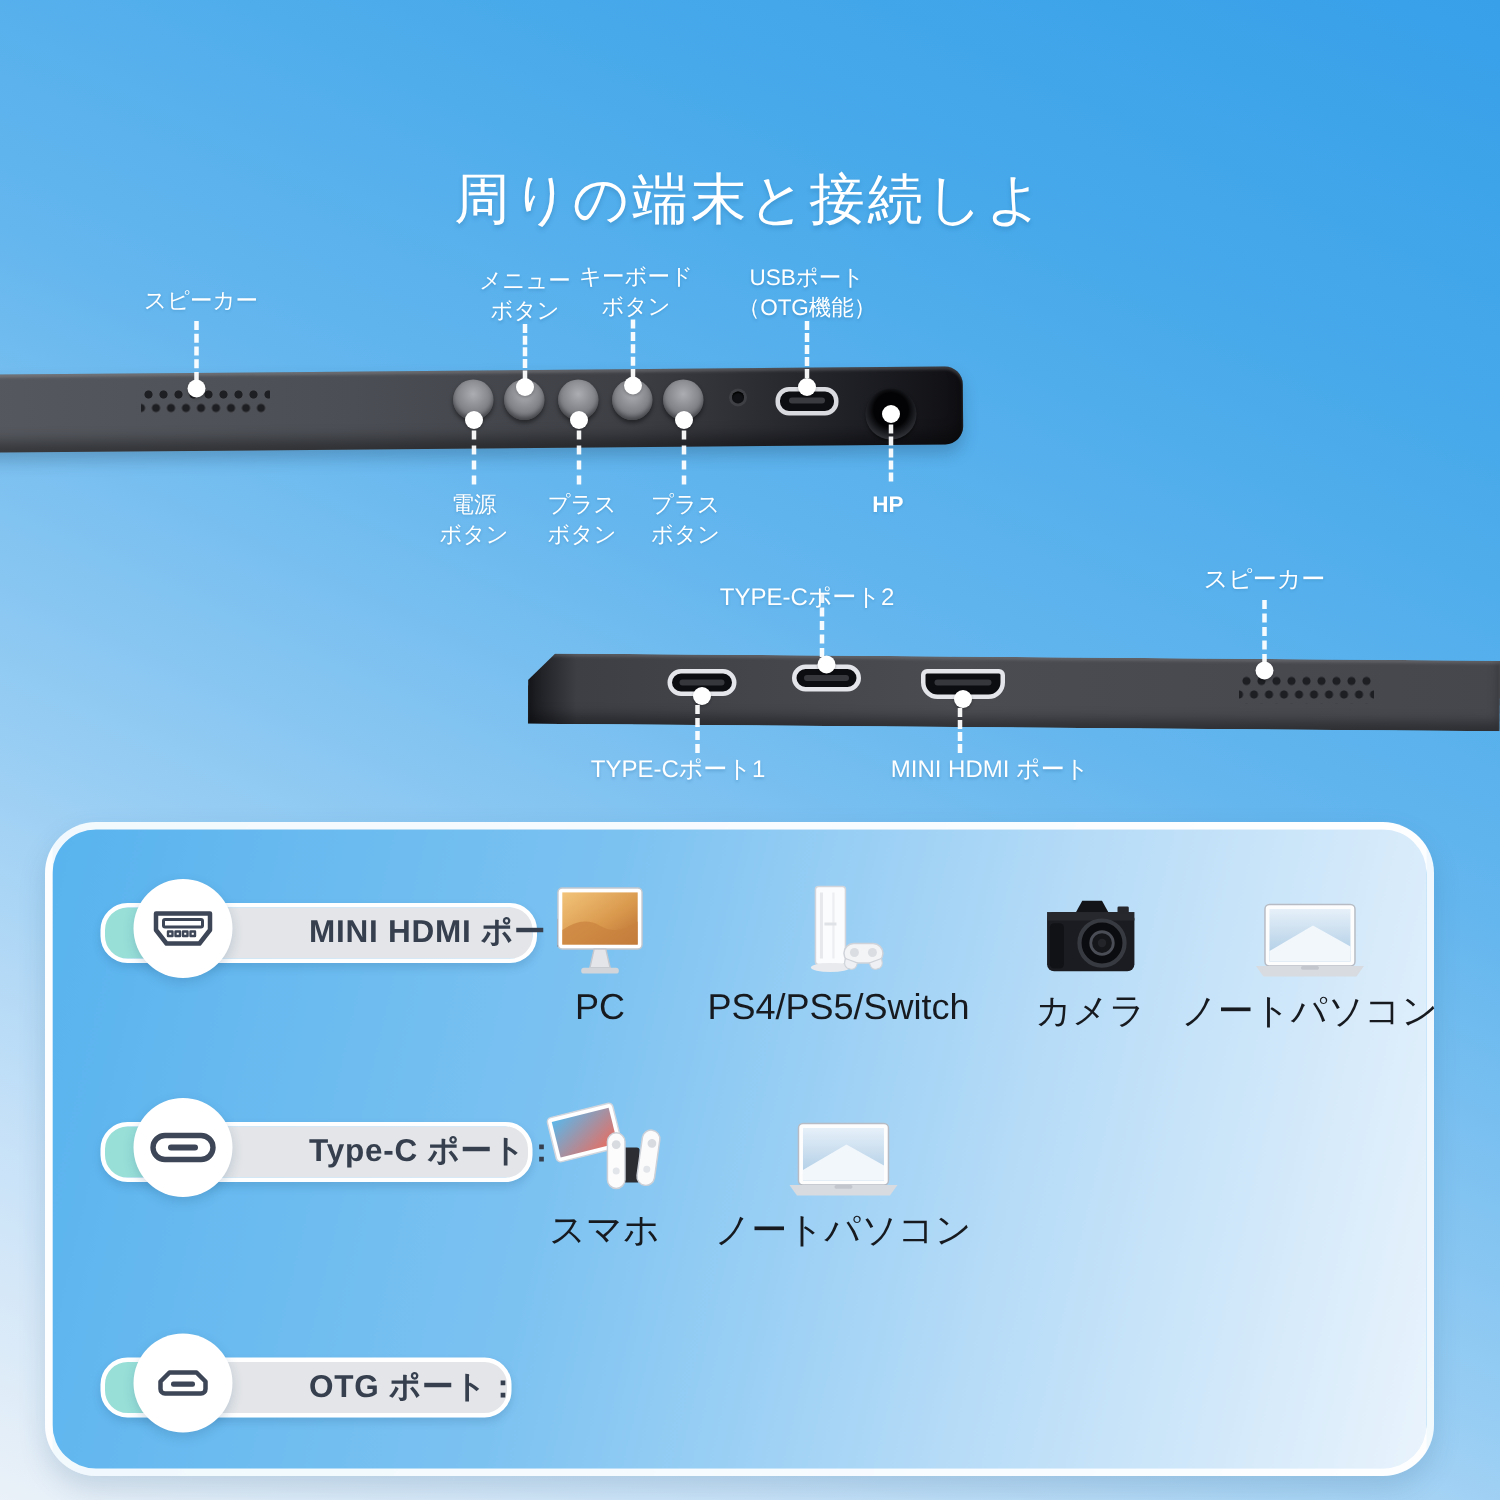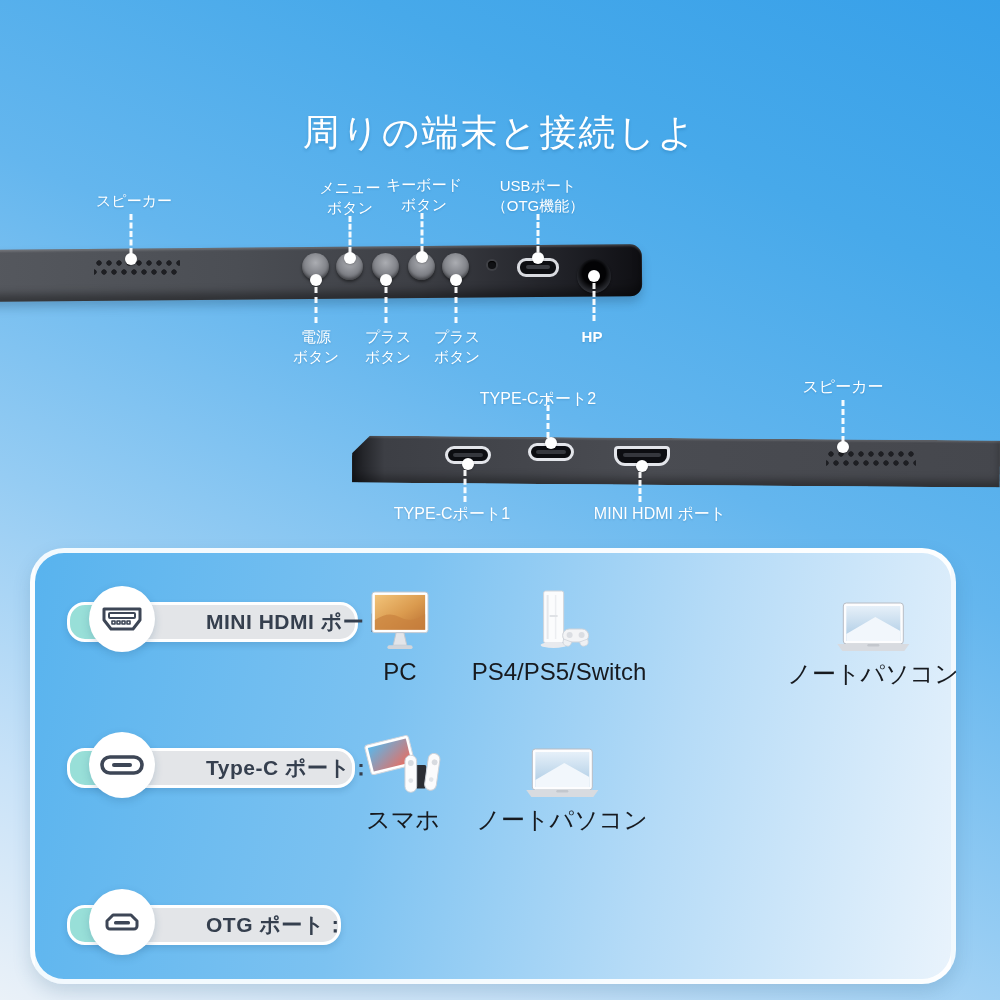--- a/index.html
+++ b/index.html
@@ -226,20 +226,35 @@
           <ellipse cx="28" cy="56" rx="13" ry="3" fill="#e8eaee"></ellipse>
           <rect x="37" y="40" width="26" height="13" rx="6.5" fill="#f3f4f6" stroke="#cfd3d9"></rect>
           <circle cx="44" cy="46" r="3" fill="#dadde2"></circle>
             <circle cx="56" cy="46" r="3" fill="#dadde2"></circle>
           <path d="M38 50 q-2 6 3 7 q4 1 5 -4 z" fill="#eef0f3" stroke="#cfd3d9" stroke-width="0.8"></path>
           <path d="M62 50 q2 6 -3 7 q-4 1 -5 -4 z" fill="#eef0f3" stroke="#cfd3d9" stroke-width="0.8"></path>
         </svg>
       </div>
       <div class="device-label">PS4/PS5/Switch</div>
     </div>
+    <div class="device" style="left:692px;top:36px;">
+      <div class="icon-box" style="height:64px;">
+        <svg width="62" height="58" viewBox="0 0 66 58">
+          <path d="M22 13 l5 -9 h14 l5 9 z" fill="#131418"></path>
+          <rect x="2" y="12" width="62" height="42" rx="5" fill="#1b1c21"></rect>
+          <rect x="2" y="12" width="62" height="6" fill="#27282e"></rect>
+          <rect x="4" y="20" width="10" height="32" rx="3" fill="#111216"></rect>
+          <circle cx="41" cy="34" r="16" fill="#0b0c0f" stroke="#383a41" stroke-width="3"></circle>
+          <circle cx="41" cy="34" r="8" fill="#15161a" stroke="#4a4d55" stroke-width="2"></circle>
+          <circle cx="41" cy="34" r="3" fill="#23242a"></circle>
+          <rect x="52" y="8" width="8" height="5" rx="1" fill="#26272c"></rect>
+        </svg>
+      </div>
+      <div class="device-label">カメラ</div>
+    </div>
     <div class="device" style="left:838px;top:36px;">
       <div class="icon-box" style="height:64px;">
         <svg width="76" height="52" viewBox="0 0 76 52">
           <rect x="8" y="2" width="60" height="41" rx="3" fill="#fdfdfe" stroke="#b7bcc4"></rect>
           <rect x="11" y="5" width="54" height="35" fill="url(#skyg)"></rect>
           <path d="M11 33 L40 16 L65 30 V40 H11 Z" fill="#f2f7fc"></path>
           <path d="M2 43 h72 l-5 7 h-62 z" fill="#d8dbe0"></path>
           <rect x="32" y="43" width="12" height="2.5" rx="1.2" fill="#c3c7cd"></rect>
         </svg>
       </div>

